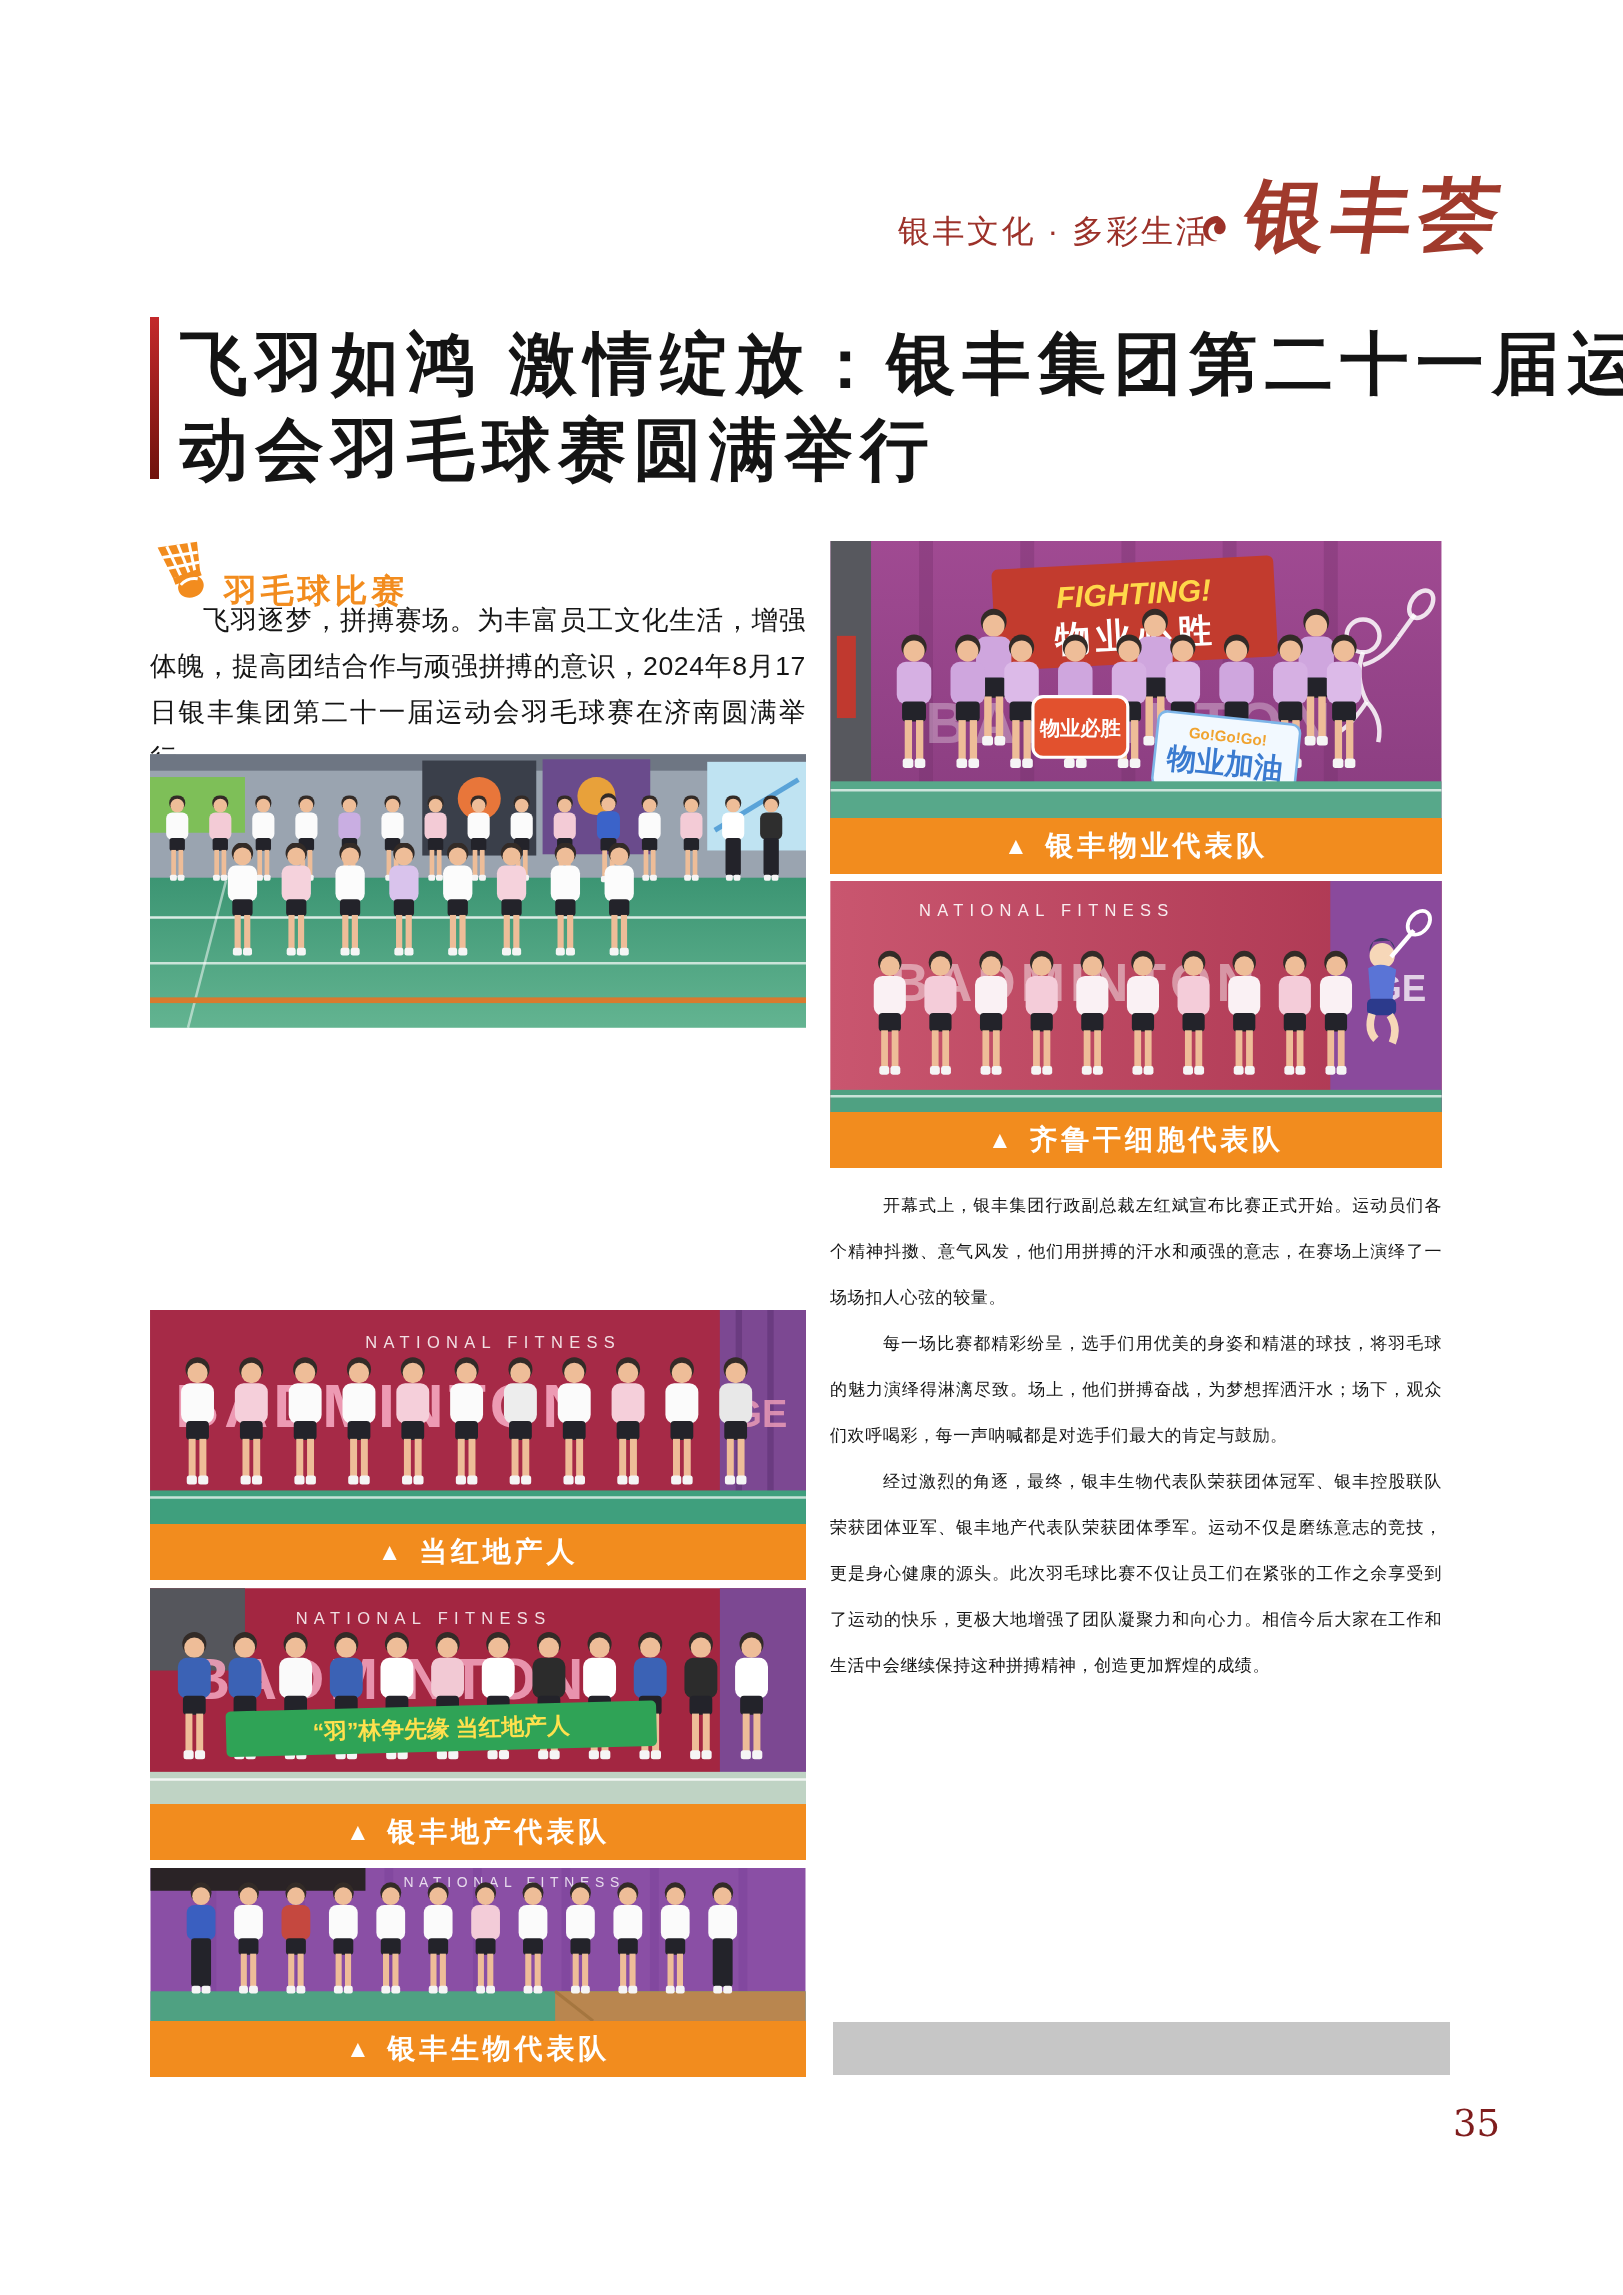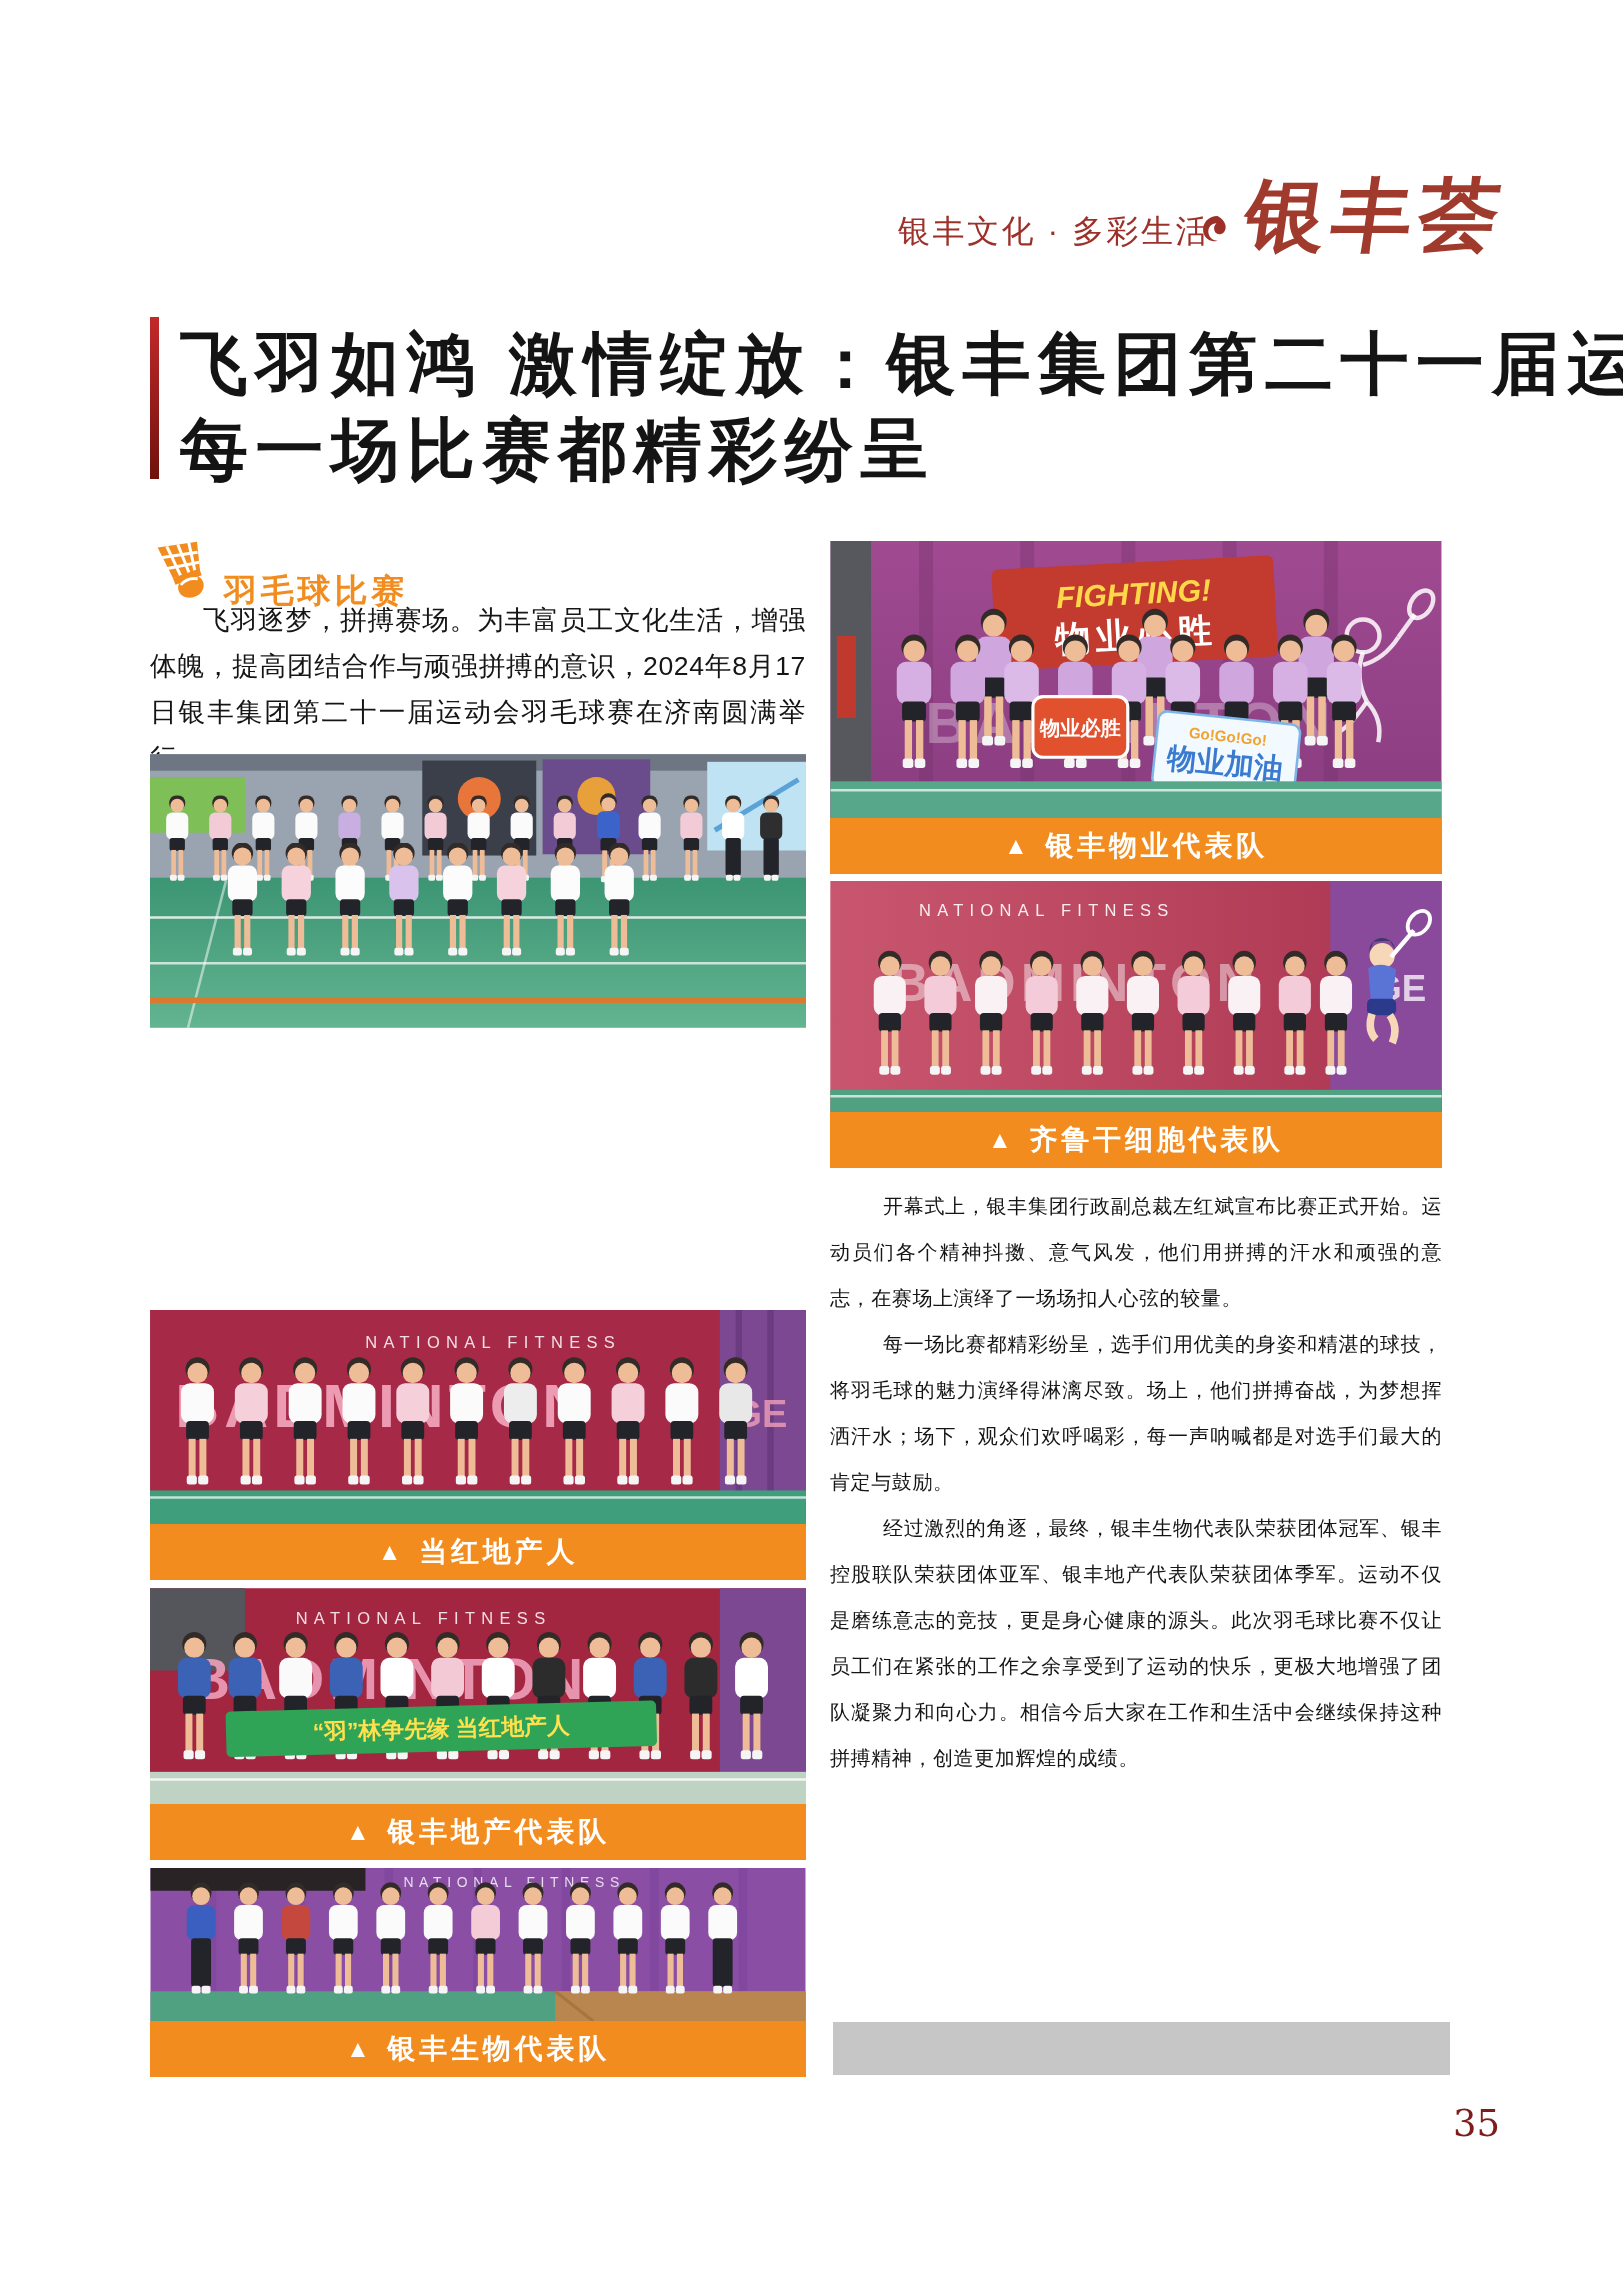--- a/index.html
+++ b/index.html
@@ -26,21 +26,21 @@
   #secIcon{position:absolute;left:153px;top:536px;}
   #secLabel{position:absolute;left:224px;top:569px;font-size:33px;font-weight:bold;
             color:#f28c1e;letter-spacing:3.8px;white-space:nowrap;}
 
   
   .para{position:absolute;font-size:26.6px;line-height:46px;color:#151515;
         text-align:justify;text-indent:53px;letter-spacing:0.6px;}
   #lp1{left:150px;top:597px;width:656px;}
   #lp2{left:150px;top:1059px;width:656px;}
   #rightText{position:absolute;left:830px;top:1183px;width:612px;}
-  #rightText p{margin:0;font-size:20px;line-height:46px;text-align:justify;
+  #rightText p{margin:0;font-size:17px;line-height:46px;text-align:justify;
                text-indent:53px;letter-spacing:0.6px;}
 
   
   .fig{position:absolute;overflow:hidden;}
   .fig svg.photo{position:absolute;left:0;top:0;display:block;}
   .cap{position:absolute;left:0;right:0;bottom:0;height:56px;background:#f28c1e;
        display:flex;align-items:center;justify-content:center;gap:17.7px;
        color:#ffffff;font-size:28px;font-weight:bold;letter-spacing:3.8px;}
   .cap .tri{font-size:24px;letter-spacing:0;}
   #figL1{left:150px;top:754px;width:656px;height:274px;}
@@ -84,21 +84,21 @@
 <div class="page">
 
   <div id="tagline">银丰文化 · 多彩生活</div>
   <svg id="swirl" width="41" height="41" viewBox="0 0 40 40">
     <path d="M21 3c-9 0-15 7-14 15 1 7 8 11 14 9-5 0-9-4-9-9 0-4 3-8 8-8-2 2-3 4-2 7 1 4 6 5 9 2 4-4 2-12-6-16z" fill="#9c3129"></path>
   </svg>
   <div id="logo">银丰荟</div>
 
   <div id="titleBar"></div>
   <div id="titleL1" class="titleLine">飞羽如鸿 激情绽放：银丰集团第二十一届运</div>
-  <div id="titleL2" class="titleLine">每一场比赛都精彩纷呈</div>
+  <div id="titleL2" class="titleLine">动会羽毛球赛圆满举行</div>
 
   <svg id="secIcon" width="61" height="66" viewBox="0 0 60 66">
     <g transform="rotate(-20 30 33)">
       <path d="M13 4 L52 12 L45 40 L17 38 Z" fill="#f28c1e"></path>
       <g stroke="#ffffff" stroke-width="3">
         <line x1="22" y1="6" x2="25" y2="38"></line>
         <line x1="33" y1="8" x2="34" y2="39"></line>
         <line x1="44" y1="10" x2="40" y2="39"></line>
         <line x1="14" y1="15" x2="49" y2="22"></line>
         <line x1="14" y1="27" x2="47" y2="32"></line>

